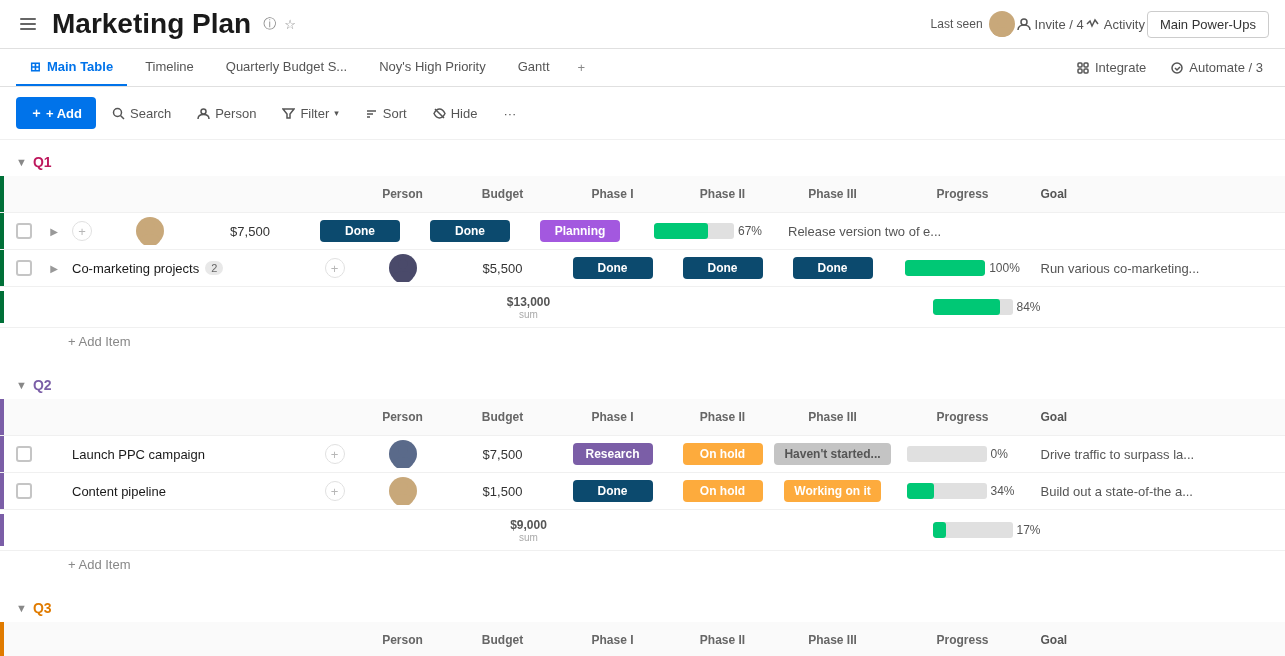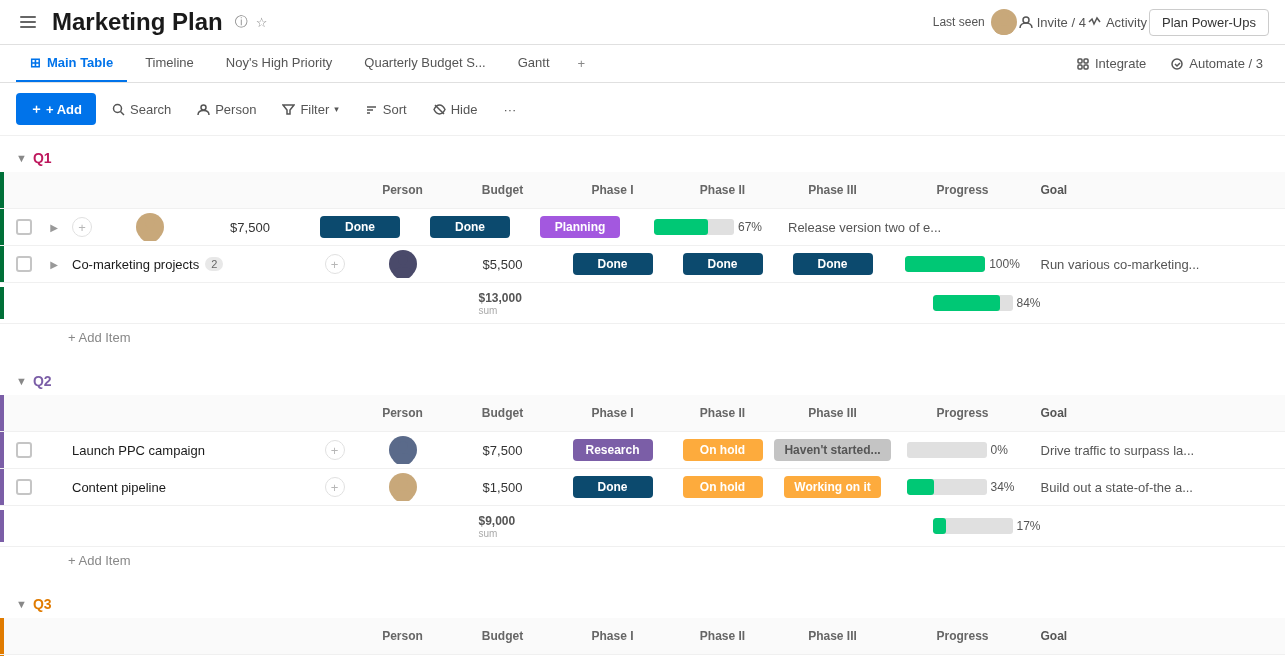--- a/index.html
+++ b/index.html
@@ -1,21 +1,21 @@
 <!DOCTYPE html>
 <html><head>
   <meta charset="utf-8">
   <style>
     * { box-sizing: border-box; margin: 0; padding: 0; }
     body { font-family: -apple-system, BlinkMacSystemFont, 'Segoe UI', sans-serif; background: #fff; color: #333; font-size: 13px; overflow: hidden; }
 
     
     .top-bar { display: flex; align-items: center; padding: 8px 16px; border-bottom: 1px solid #e0e0e0; gap: 12px; }
     .sidebar-toggle { width: 24px; height: 24px; display: flex; align-items: center; justify-content: center; cursor: pointer; color: #666; }
-    .board-title { font-size: 24px; font-weight: 700; color: #1a1a1a; }
+    .board-title { font-size: 28px; font-weight: 700; color: #1a1a1a; }
     .title-icons { display: flex; gap: 8px; align-items: center; color: #888; }
     .title-icons span { cursor: pointer; }
     .top-right { margin-left: auto; display: flex; align-items: center; gap: 2px; }
     .last-seen { display: flex; align-items: center; gap: 6px; font-size: 12px; color: #555; }
     .avatar { width: 26px; height: 26px; border-radius: 50%; background: #c8a87a; display: inline-flex; align-items: center; justify-content: center; font-size: 11px; color: #fff; overflow: hidden; }
     .btn-invite { display: flex; align-items: center; gap: 4px; background: none; border: none; cursor: pointer; color: #555; font-size: 13px; }
     .btn-activity { display: flex; align-items: center; gap: 4px; background: none; border: none; cursor: pointer; color: #555; font-size: 13px; }
     .btn-power-ups { background: none; border: 1px solid #ccc; border-radius: 4px; padding: 5px 12px; cursor: pointer; font-size: 13px; color: #333; }
 
     
@@ -69,21 +69,21 @@
     .badge-working { background: #fdab3d; }
 
     .progress-bar-container { background: #e0e0e0; border-radius: 3px; height: 16px; width: 80px; overflow: hidden; }
     .progress-bar-fill { height: 100%; background: #00c875; border-radius: 3px; }
     .progress-pct { font-size: 12px; color: #555; min-width: 28px; }
 
     .add-item { display: flex; align-items: center; gap: 6px; padding: 6px 16px 6px 68px; color: #888; cursor: pointer; font-size: 13px; }
 
     .sum-row { padding: 4px 16px 4px 0; display: flex; align-items: center; border-bottom: 1px solid #f0f0f0; }
     .sum-spacer { flex: 1; min-width: 200px; padding-left: 68px; }
-    .sum-val { width: 100px; min-width: 100px; font-size: 12px; color: #555; }
+    .sum-val { width: 100px; min-width: 100px; text-align: center; font-size: 12px; color: #555; }
     .sum-label { font-size: 10px; color: #aaa; }
     .sum-progress { width: 140px; min-width: 140px; display: flex; align-items: center; justify-content: center; gap: 4px; }
     .sum-phase { width: 120px; min-width: 120px; }
     .sum-phase2 { width: 100px; min-width: 100px; }
     .sum-phase3 { width: 120px; min-width: 120px; }
     .sum-col-person { width: 100px; min-width: 100px; }
     .sum-goal { flex: 1; }
 
     .checkbox { width: 16px; height: 16px; border: 2px solid #c5c5c5; border-radius: 3px; cursor: pointer; }
     .expander-arrow { color: #999; font-size: 10px; cursor: pointer; }
@@ -137,38 +137,38 @@
         </svg>
       <span>Invite / 4</span>
     </button>
     <button class="btn-activity">
       <svg width="14" height="14" viewBox="0 0 14 14">
           <polyline points="1,7 4,4 6,9 9,3 12,7" fill="none" stroke="#555" stroke-width="1.5"></polyline>
         </svg>
       <span>Activity</span>
     </button>
     <button class="btn-power-ups">
-      <span>Plan Power-Ups</span>
+      <span>Main Power-Ups</span>
     </button>
   </div>
 </div>
 
 <div class="tabs-bar">
   <div class="tab active">
     <span>⊞</span>
     <span>Main Table</span>
   </div>
   <div class="tab">
     <span>Timeline</span>
   </div>
   <div class="tab">
+    <span>Quarterly Budget S...</span>
+  </div>
+  <div class="tab">
     <span>Noy's High Priority</span>
-  </div>
-  <div class="tab">
-    <span>Quarterly Budget S...</span>
   </div>
   <div class="tab">
     <span>Gantt</span>
   </div>
   <div class="tab-add">+</div>
   <div class="tabs-right">
     <button class="btn-integrate">
       <svg width="14" height="14" viewBox="0 0 14 14">
           <rect x="2" y="2" width="4" height="4" rx="1" fill="none" stroke="#555" stroke-width="1.5"></rect>
           <rect x="8" y="2" width="4" height="4" rx="1" fill="none" stroke="#555" stroke-width="1.5"></rect>

